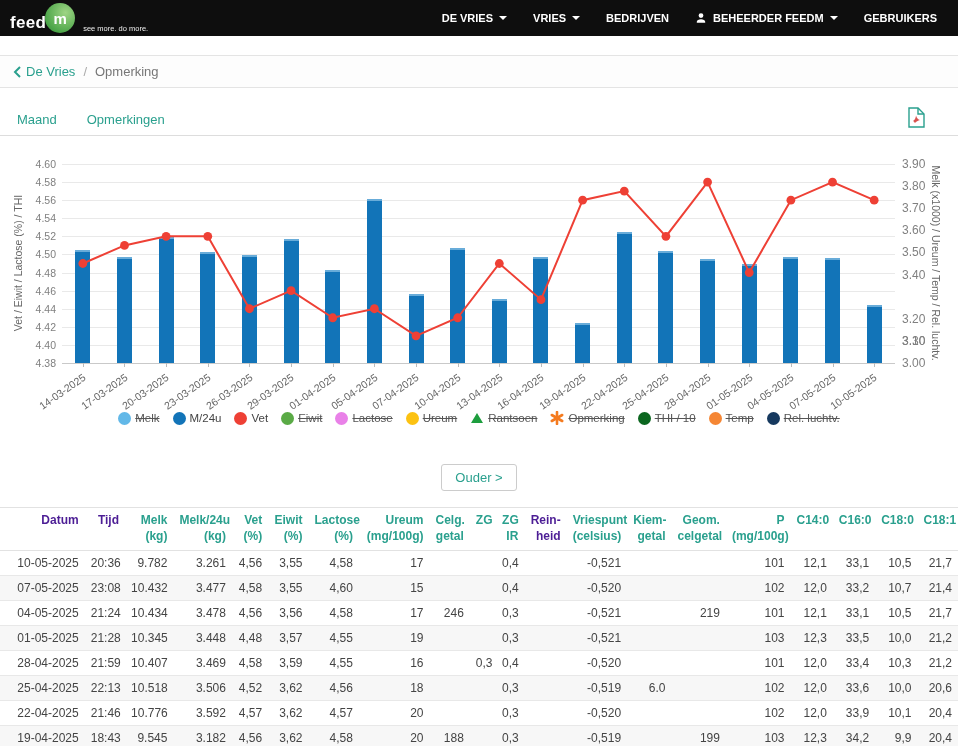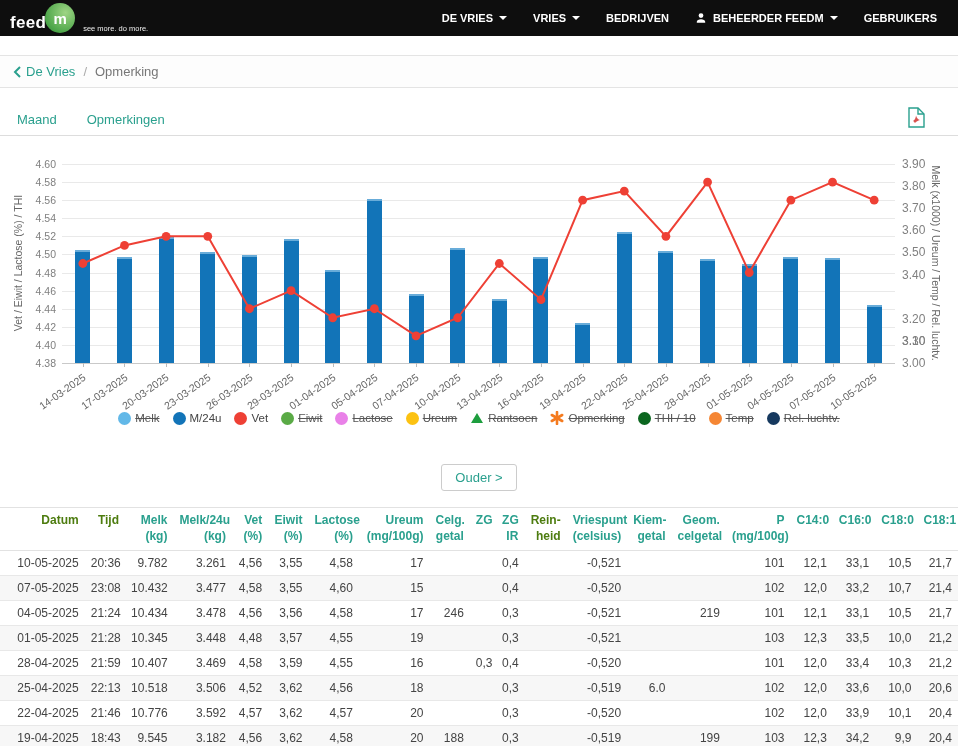--- a/index.html
+++ b/index.html
@@ -53,21 +53,21 @@
   .legend-dot { width:13px; height:13px; border-radius:50%; display:inline-block; }
   .legend-item.disabled .legend-label { text-decoration:line-through; color:#555; }
   
   .pager { text-align:center; margin-top:22px; }
   .older-btn { display:inline-block; border:1px solid #ccc; border-radius:3px; background:#fff;
     color:#2aa08e; font-size:13px; padding:5px 13px; cursor:pointer; }
   
   .data-table { width:100%; border-collapse:collapse; margin-top:16px; font-size:12px; table-layout:fixed; }
   .data-table th { color:#2aa08e; font-weight:bold; text-align:right; vertical-align:top;
     padding:5px 6px 6px; border-top:1px solid #e2e2e2; border-bottom:1px solid #e2e2e2; line-height:1.3; }
-  .data-table th.dark { color:#4d7c0f; }
+  .data-table th.dark { color:#4c1d95; }
   .data-table td { text-align:right; padding:5px 6px; border-bottom:1px solid #e8e8e8;
     color:#444; white-space:nowrap; overflow:hidden; }
   .data-table tbody tr:nth-child(even) { background:#f7f7f7; }
 </style>
 </head>
 <body>
 
 <div class="navbar">
   <div class="logo">
     <span class="logo-feed">feed</span>

